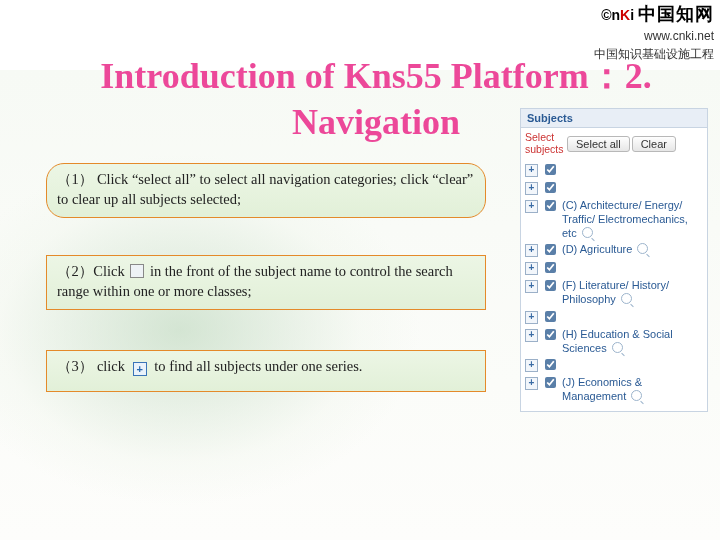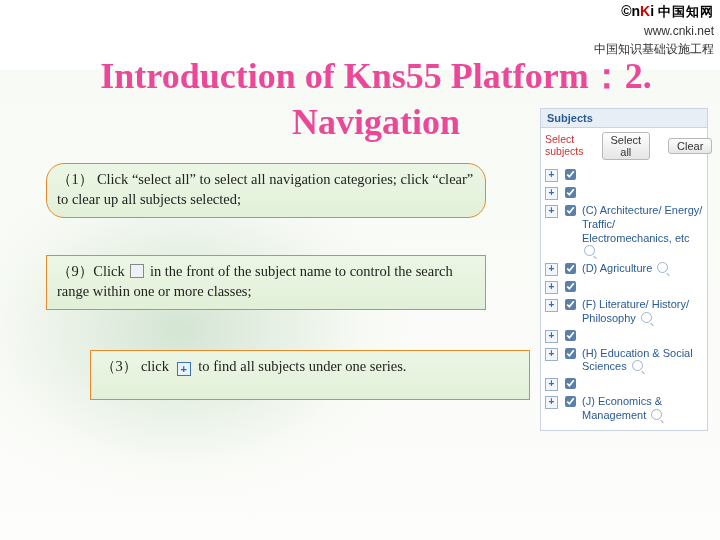--- a/index.html
+++ b/index.html
@@ -20,21 +20,21 @@
       linear-gradient(#f7faf5, #fdfdfb);
   }
   .logo {
     position: absolute;
     top: 2px; right: 6px;
     text-align: right;
     font-family: Arial, sans-serif;
   }
   .logo .brand { font-weight: bold; font-size: 14px; color:#000; }
   .logo .brand .red { color:#c00; }
-  .logo .zh { font-size: 13px; font-weight: bold; letter-spacing:1px; }
+  .logo .zh { font-size: 18px; font-weight: bold; letter-spacing:1px; }
   .logo .sub { font-size: 12px; color:#333; }
   .title {
     position: absolute;
     left: 32px; top: 52px;
     font-size: 36px;
     font-weight: bold;
     color: #ec4899;
     font-family: "Times New Roman", serif;
     text-align: center;
   }
@@ -45,21 +45,21 @@
     background: linear-gradient(#ecf6e5, #e2f0d8);
     border: 1px solid #e48a2a;
     padding: 6px 10px 8px 10px;
     font-size: 14.5px;
     color: #222;
     line-height: 1.35;
     box-sizing: border-box;
   }
   .note1 { top: 163px; border-radius: 18px; }
   .note2 { top: 255px; }
-  .note3 { top: 350px; height: 50px; margin-left: 44px; }
+  .note3 { top: 350px; height: 42px; }
   .inline-box {
     display: inline-block;
     width: 12px; height: 12px;
     border: 1px solid #888;
     background: #eef2f6;
     vertical-align: -2px;
     margin: 0 2px;
   }
   .inline-plus {
     display: inline-block;
@@ -69,38 +69,38 @@
     color: #2a6ab0;
     font: bold 11px/12px Arial;
     text-align: center;
     vertical-align: -2px;
     margin: 0 4px;
   }
   
   .panel {
     position: absolute;
     right: 12px; top: 108px;
-    width: 168px;
+    width: 188px;
     font-family: Arial, sans-serif;
     font-size: 11px;
     color: #27517c;
     background: #fff;
   }
   .panel-header {
     background: #e8eef6;
     border: 1px solid #c8d4e2;
     padding: 3px 6px;
     font-weight: bold;
     color: #2a5a94;
   }
   .panel-row2 {
     display: flex;
     align-items: center;
-    gap: 18px;
-    padding: 4px 0 4px 4px;
+    gap: 2px;
+    padding: 4px 12px 4px 4px;
     border-left: 1px solid #c8d4e2;
     border-right: 1px solid #c8d4e2;
   }
   .sel-label { color: #c33; font-size: 10.5px; line-height: 1.1; width: 40px; }
   .btn {
     font: 11px Arial;
     background: linear-gradient(#fefefe,#e6e6e6);
     border: 1px solid #b8b8b8;
     border-radius: 3px;
     padding: 1px 8px;
@@ -172,21 +172,21 @@
   <span class="sub">中国知识基础设施工程</span>
 </div>
 
 <div class="title">Introduction of Kns55 Platform：2. Navigation</div>
 
 <div class="note note1">
   <span>（1） Click  “select all” to select all navigation categories; click  “clear” to clear up all subjects selected;</span>
 </div>
 
 <div class="note note2">
-  <span>（9）Click</span>
+  <span>（2）Click</span>
   <span class="inline-box"></span>
   <span> in the front of the subject name to control the search range within one or more classes;</span>
 </div>
 
 <div class="note note3">
   <span>（3） click </span>
   <span class="inline-plus">+</span>
   <span> to find all subjects under one series.</span>
 </div>
 

